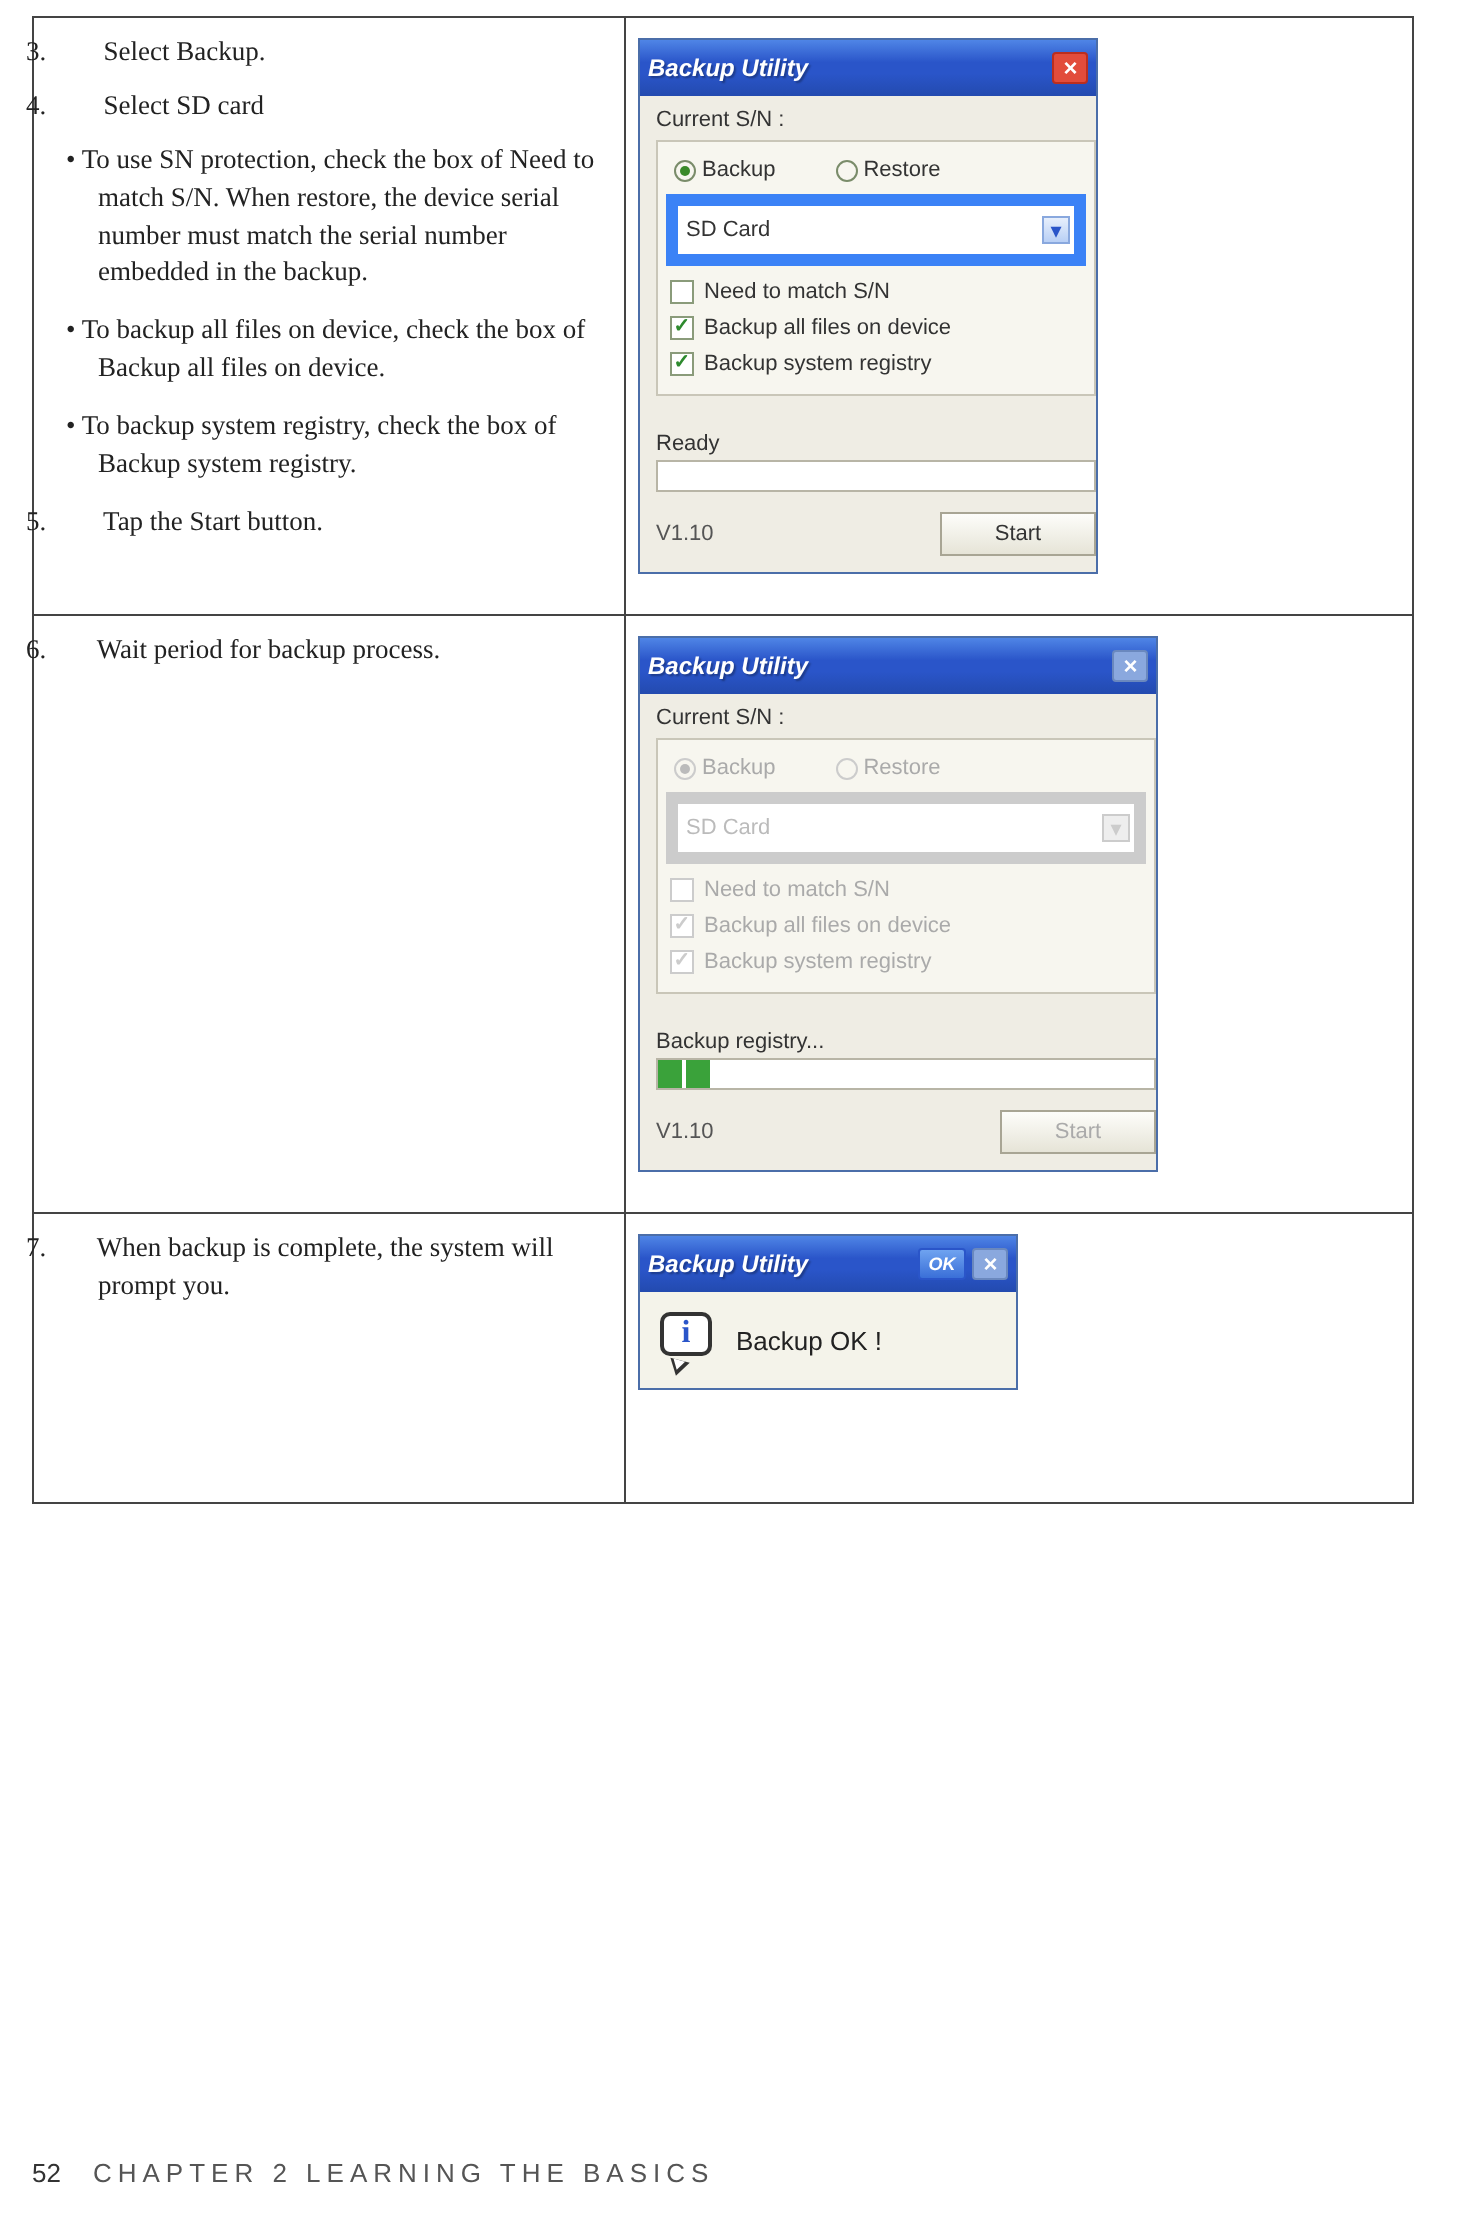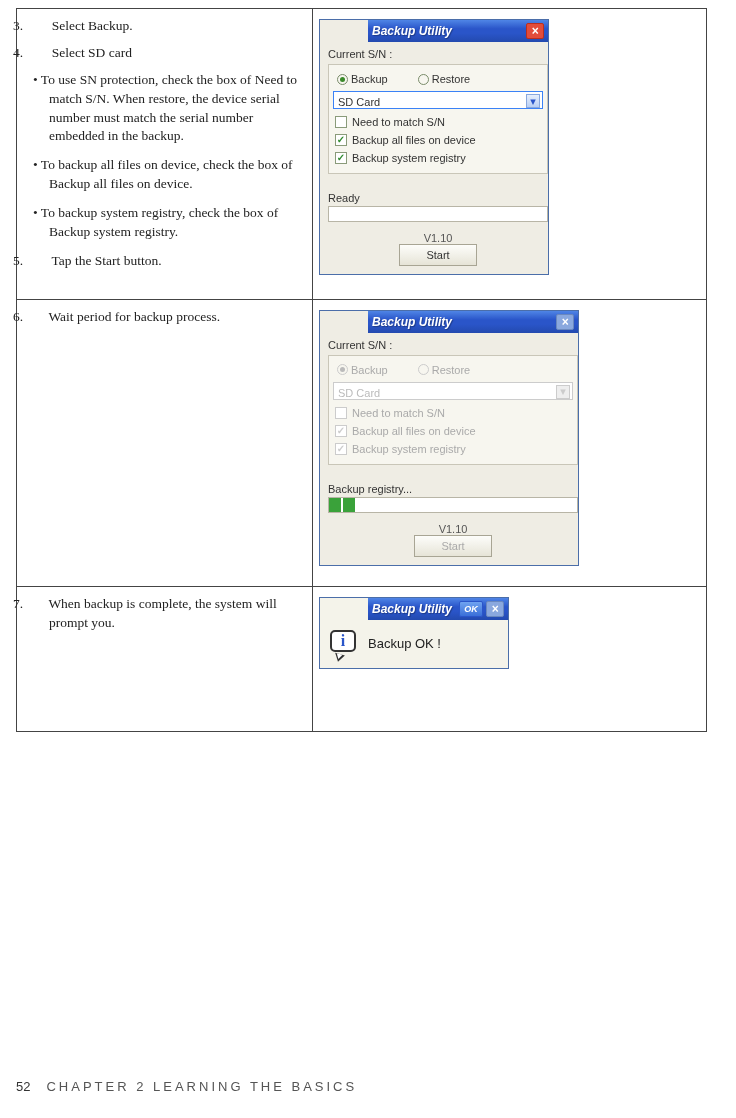--- a/index.html
+++ b/index.html
@@ -13,38 +13,38 @@
     .num-list li { font-size: 13.5px; line-height: 1.4; margin-bottom: 8px; padding-left: 10px; text-indent: -18px; }
     .num-list li .num { display: inline-block; width: 14px; }
     .bul-list { list-style: none; padding-left: 16px; }
     .bul-list li { font-size: 13.5px; line-height: 1.4; margin-bottom: 10px; padding-left: 10px; text-indent: -16px; }
     .bul-list li::before { content: "•   "; }
     .footer { position: absolute; bottom: 24px; left: 16px; font-size: 13px; color: #555; letter-spacing: 3px; font-family: Arial, sans-serif; }
     .footer .pg { letter-spacing: 0; margin-right: 16px; color: #333; }
 
     
     .win { width: 230px; font-family: Tahoma, Arial, sans-serif; font-size: 11px; border: 1px solid #4b6ea9; background: #efede4; margin-top: 2px; filter: blur(0.3px); }
-    .titlebar { height: 22px; background: linear-gradient(#4f85e6, #2a55c9 40%, #2a55c9 60%, #234aaf); color: #fff; display: flex; align-items: center; padding: 0 4px; font-weight: bold; font-style: italic; font-size: 12px; margin-left: 48px; }
+    .titlebar { height: 22px; background: linear-gradient(#4f85e6, #2a55c9 40%, #2a55c9 60%, #234aaf); color: #fff; display: flex; align-items: center; padding: 14px 4px; font-weight: bold; font-style: italic; font-size: 12px; }
     .titlebar .tbtxt { flex: 1; text-shadow: 1px 1px 1px rgba(0,0,0,0.3); }
     .titlebar .close { width: 18px; height: 16px; background: #e24c3b; border: 1px solid #bb2e1e; color: #fff; display: flex; align-items: center; justify-content: center; font-weight: bold; border-radius: 2px; }
     .winbody { padding: 6px 0 8px 8px; color: #333; }
     .lbl { font-size: 11px; margin-bottom: 4px; }
     .panel { border: 1px solid #c9c6b8; background: #f7f6ef; padding: 6px 4px; margin: 4px 0 8px 0; }
     .radio-row { display: flex; gap: 30px; padding: 2px 4px 6px 4px; align-items: center; }
     .radio { width: 11px; height: 11px; border: 1px solid #7a8c6a; border-radius: 50%; display: inline-flex; align-items: center; justify-content: center; }
     .radio.sel::after { content: ""; width: 5px; height: 5px; background: #3a8a2a; border-radius: 50%; }
     .radiolabel { margin-left: 3px; }
-    .select { border: 1px solid #3b82f6; background: #fff; height: 18px; display: flex; align-items: flex-end; justify-content: space-between; padding: 0 2px 0 4px; font-size: 11px; }
+    .select { border: 6px solid #3b82f6; background: #fff; height: 36px; display: flex; align-items: center; justify-content: space-between; padding: 0 2px 0 4px; font-size: 11px; }
     .select .sarrow { width: 14px; height: 14px; background: linear-gradient(#e7effc,#b8cff5); border: 1px solid #89a8de; display: flex; align-items: center; justify-content: center; color: #2a55c9; }
     .chk-row { display: flex; align-items: center; gap: 5px; padding: 3px 2px; }
     .chk { width: 12px; height: 12px; border: 1px solid #8a9b7a; background: #fff; display: flex; align-items: center; justify-content: center; color: #2e8a2e; font-weight: bold; font-size: 10px; line-height: 1; }
     .status { font-size: 11px; margin-top: 18px; }
     .progress-outer { border: 1px solid #b8b5a6; height: 16px; margin-top: 2px; background: #fff; display: flex; }
     .progress-seg { width: 12px; height: 100%; background: #3aa23a; margin-right: 2px; }
-    .bottom-row { display: flex; justify-content: space-between; align-items: center; margin-top: 10px; flex-direction: column; }
+    .bottom-row { display: flex; justify-content: space-between; align-items: center; margin-top: 10px; }
     .ver { font-size: 11px; color: #555; }
     .btn { width: 78px; height: 22px; border: 1px solid #a8a594; background: linear-gradient(#fdfdfa, #e6e4d7); display: flex; align-items: center; justify-content: center; font-size: 11px; }
     .disabled { color: #aaa !important; }
     .disabled .chk { border-color: #ccc; color: #ccc; }
     .disabled .radio { border-color: #ccc; }
     .disabled .radio.sel::after { background: #bbb; }
     .disabled .select { border-color: #ccc; color: #bbb; }
     .disabled .select .sarrow { border-color: #ccc; color: #ccc; background: #eee; }
 
     

